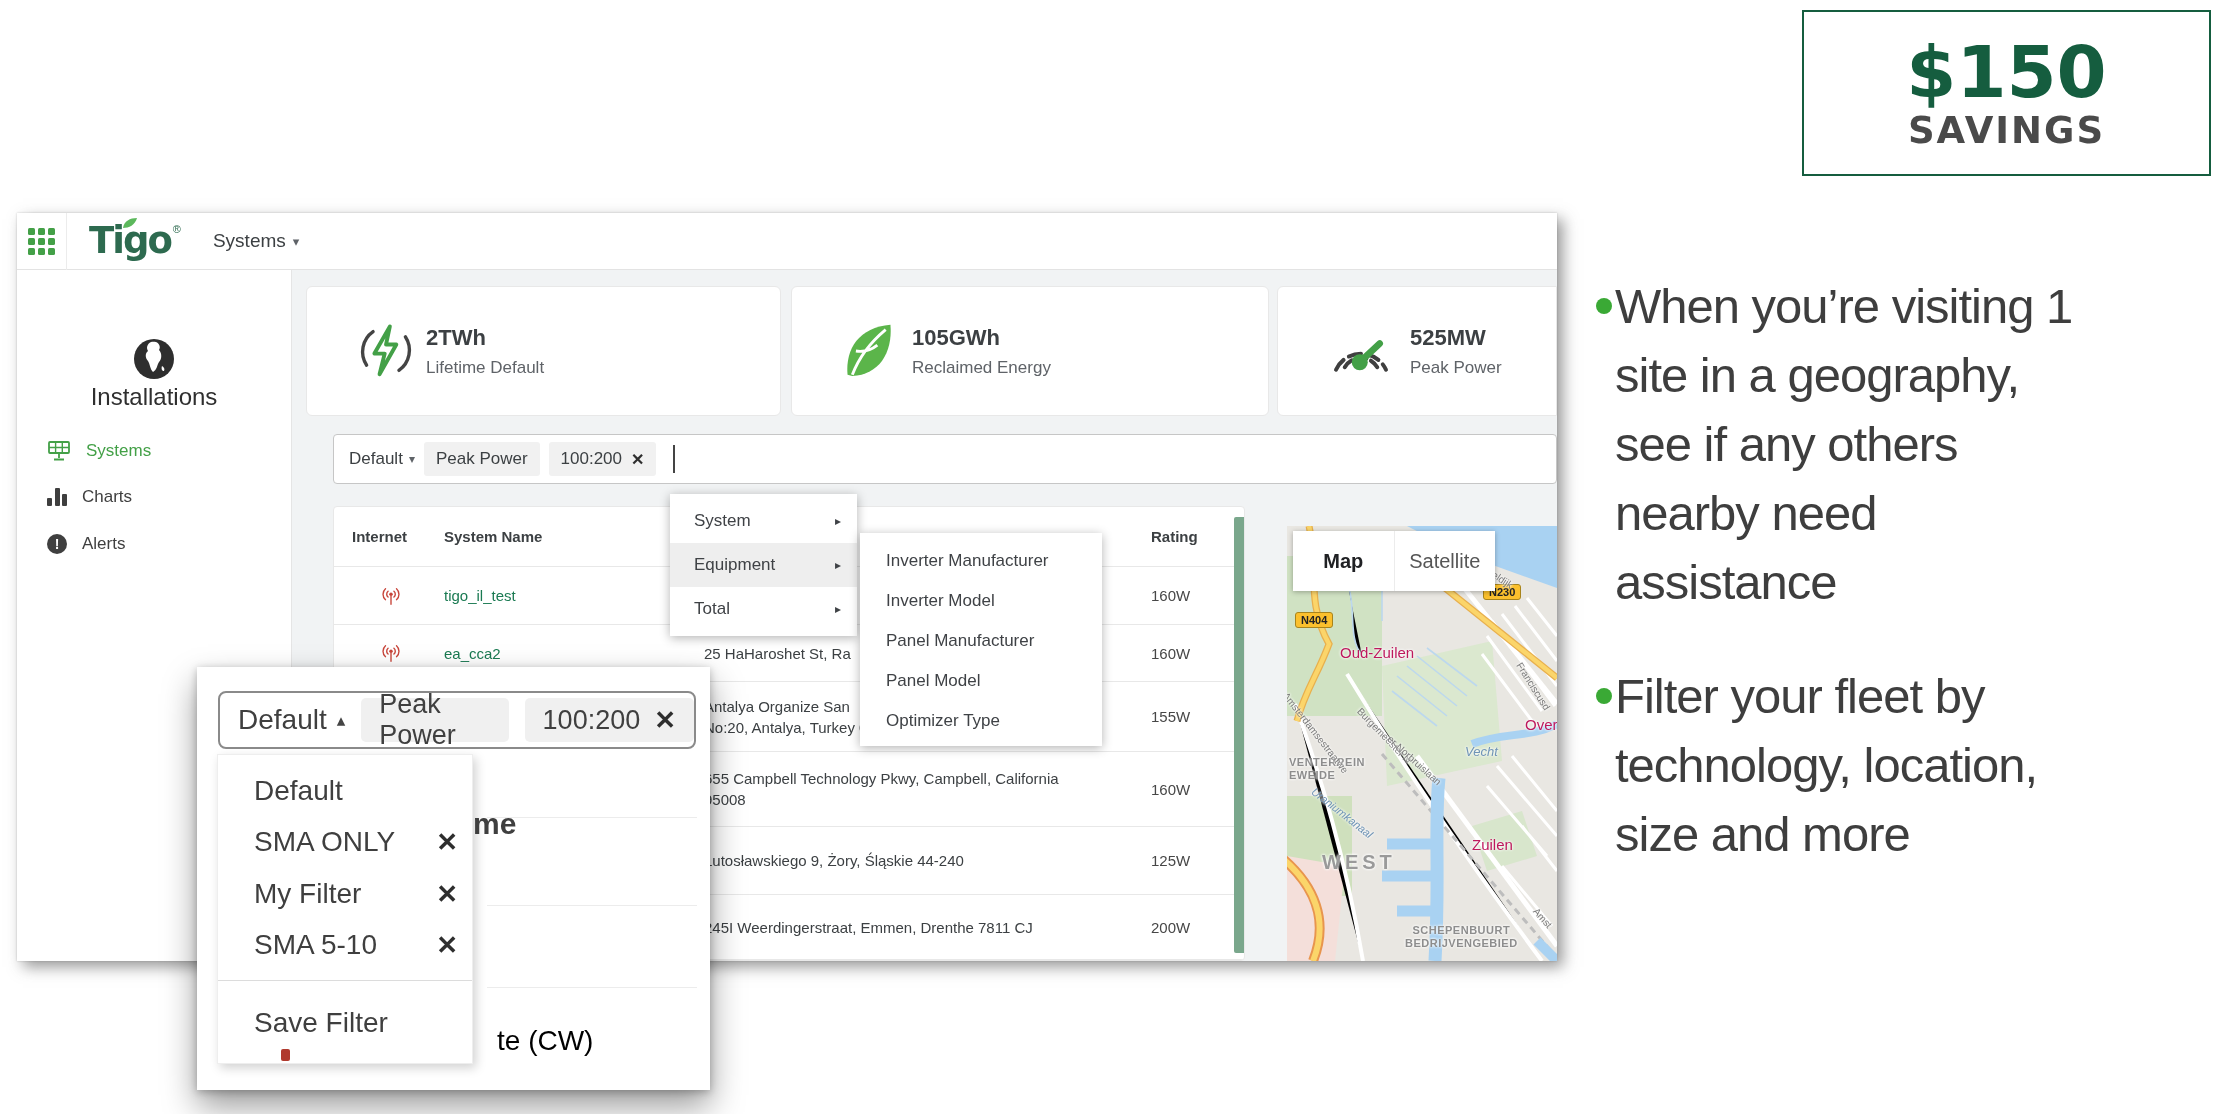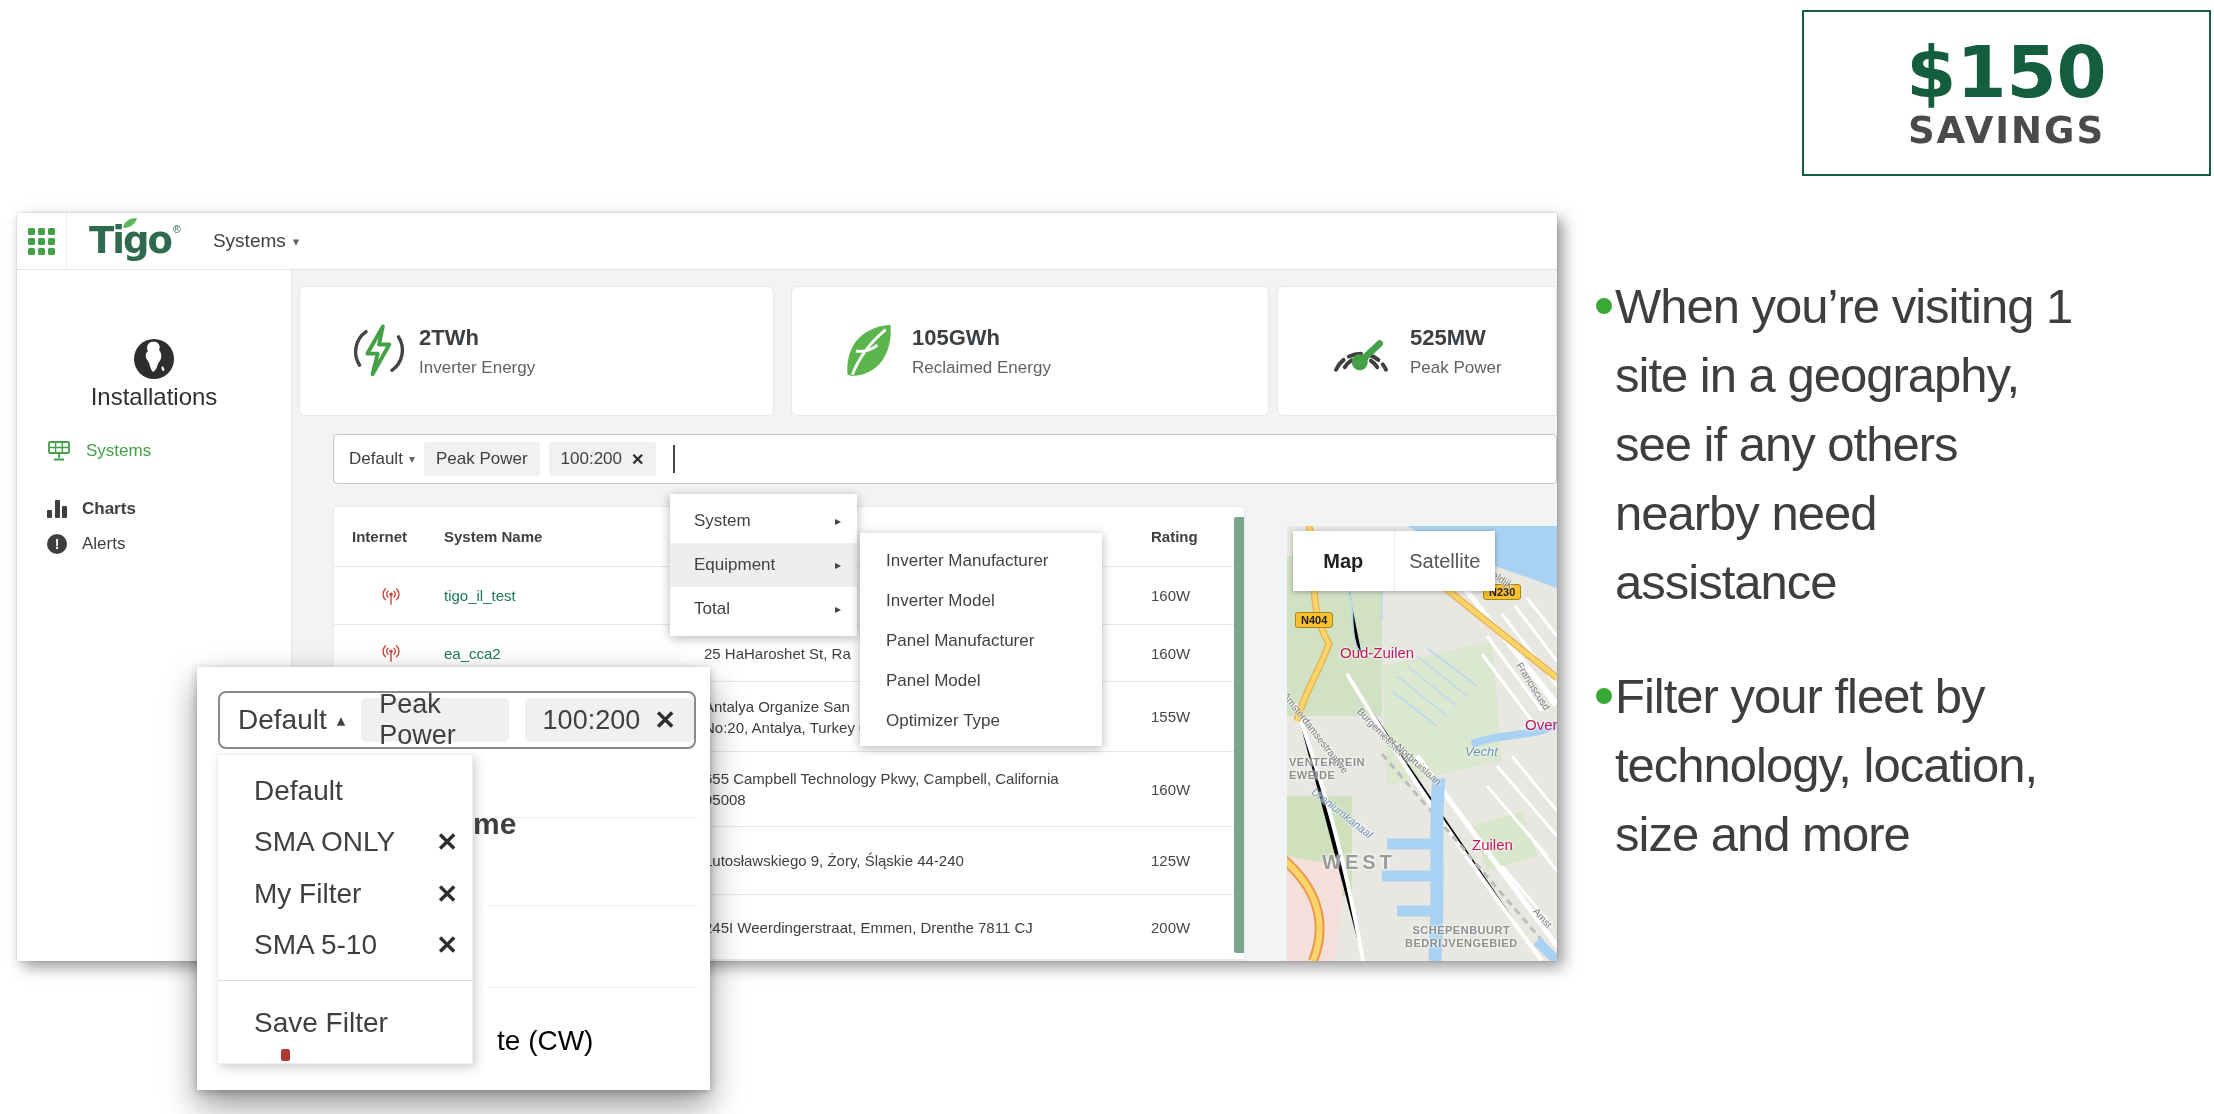--- a/index.html
+++ b/index.html
@@ -179,44 +179,44 @@
       <div class="side-item active" style="top:170px;">
         <span>
           <svg width="24" height="22" viewBox="0 0 24 22">
             <rect x="2" y="2" width="20" height="11" rx="1" fill="none" stroke="#43a047" stroke-width="1.8"></rect>
             <path d="M8.6 2 V13 M15.3 2 V13 M2 7.5 H22" stroke="#43a047" stroke-width="1.4"></path>
             <path d="M12 13 V18 M7 19.5 H17" stroke="#43a047" stroke-width="1.8"></path>
           </svg>
         </span>
         <span>Systems</span>
       </div>
-      <div class="side-item" style="top:229px;font-weight:bold;">
+      <div class="side-item" style="top:217px;">
         <span class="charts-icon">
           <i style="height:8px"></i>
             <i style="height:18px"></i>
             <i style="height:12px"></i>
         </span>
         <span>Charts</span>
       </div>
       <div class="side-item" style="top:264px;">
         <span class="alerts-icon">!</span>
         <span>Alerts</span>
       </div>
     </div>
 
-    <div class="stat-card" style="left:282px; width:475px;gap:9px;">
+    <div class="stat-card" style="left:289px; width:475px;gap:9px;">
       <span>
         <svg width="62" height="62" viewBox="0 0 24 24">
           <path d="M4.5 17.5 A9.5 9.5 0 0 1 7 4.5 M19.5 6.5 A9.5 9.5 0 0 1 17 19.5" fill="none" stroke="#444" stroke-width="1.3" stroke-linecap="round"></path>
           <path d="M13.5 2.5 L7.5 13 h4 l-2 8 L16 9.5 h-4 Z" fill="none" stroke="#43a047" stroke-width="1.5" stroke-linejoin="round"></path>
         </svg>
       </span>
       <div class="stat-text">
         <div class="stat-value">2TWh</div>
-        <div class="stat-label">Inverter Energy</div>
+        <div class="stat-label">Lifetime Default</div>
       </div>
     </div>
     <div class="stat-card" style="left:774px; width:478px;">
       <span>
         <svg width="58" height="62" viewBox="0 0 24 26">
           <path d="M3 23 C2 12 8 3 21 2 C22 14 16 23 5 23.5 Z" fill="#5bb54a"></path>
           <path d="M5 23 C8 15 13 9 19 4 M6.5 13 C10 13.5 13 12.5 15.5 10.5" fill="none" stroke="#fff" stroke-width="1.2"></path>
         </svg>
       </span>
       <div class="stat-text">

